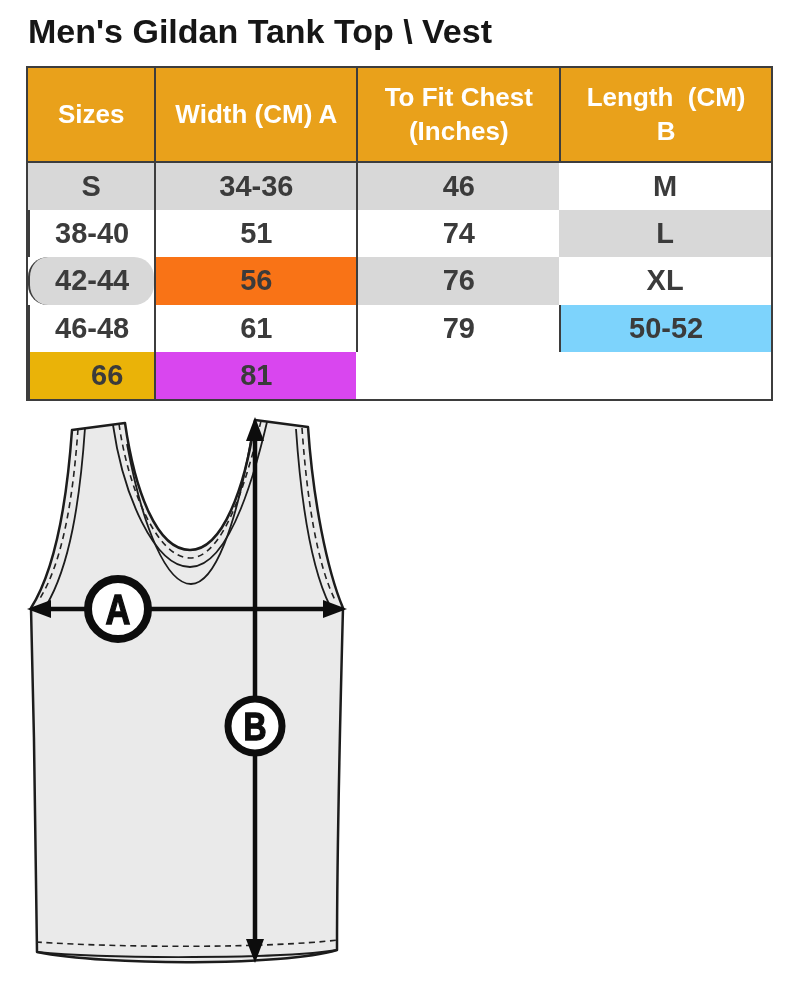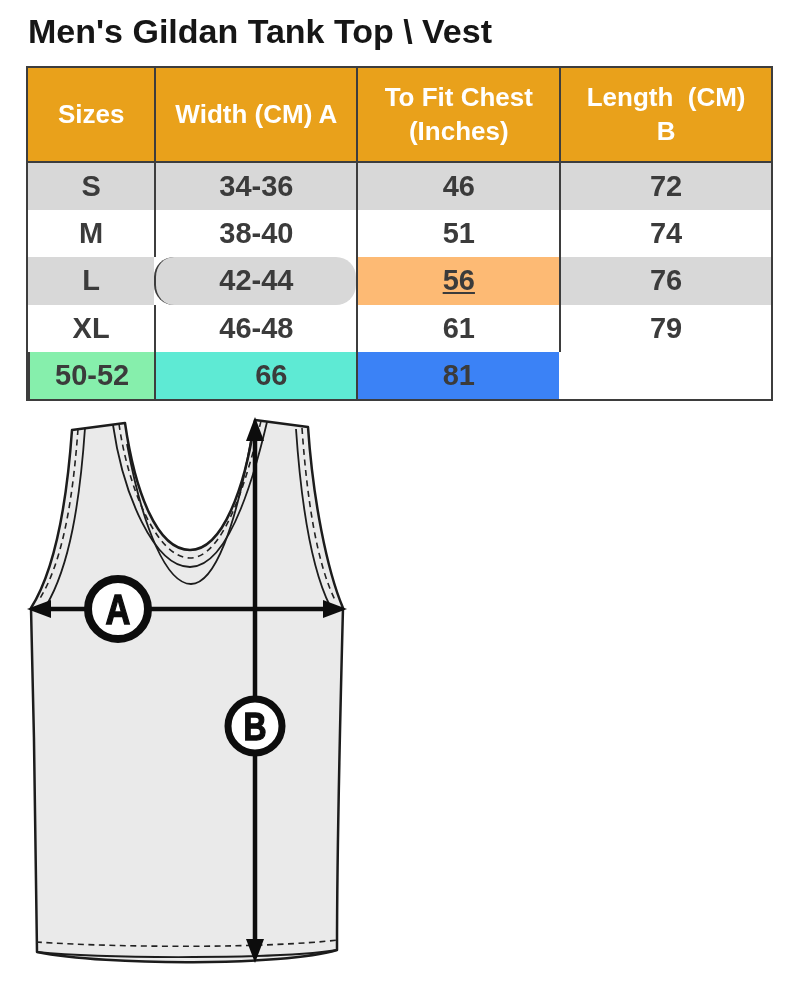--- a/index.html
+++ b/index.html
@@ -66,40 +66,39 @@
       <div>(Inches)</div>
     </div>
     <div class="cell th c3" style="background: rgb(233, 161, 27); justify-content: center;">
       <div>Length  (CM)</div>
       <div>B</div>
     </div>
 
     <div class="cell td c0 alt" style="background: rgb(216, 216, 216);">S</div>
     <div class="cell td c1 alt" style="background: rgb(216, 216, 216); text-align: right;">34-36</div>
     <div class="cell td c2 alt" style="background: rgb(216, 216, 216);">46</div>
-    <div class="cell td c3 alt" style="background: rgb(216, 216, 216);">72</div>
 
     <div class="cell td c0">M</div>
     <div class="cell td c1">38-40</div>
     <div class="cell td c2">51</div>
     <div class="cell td c3">74</div>
 
     <div class="cell td c0 alt" style="background: rgb(216, 216, 216);">L</div>
     <div class="cell td c1 alt" style="background: rgb(216, 216, 216); border-radius: 20px;">42-44</div>
-    <div class="cell td c2 alt" style="background: #fdba74; text-decoration: underline;">56</div>
+    <div class="cell td c2 alt" style="background: #f97316;">56</div>
     <div class="cell td c3 alt" style="background: rgb(216, 216, 216);">76</div>
 
     <div class="cell td c0">XL</div>
     <div class="cell td c1">46-48</div>
     <div class="cell td c2">61</div>
     <div class="cell td c3">79</div>
 
-    <div class="cell td c1 alt" style="background: #86efac;">50-52</div>
-    <div class="cell td c2 alt" style="background: #5eead4; padding-left: 30px;">66</div>
-    <div class="cell td c3 alt" style="background: #3b82f6;">81</div>
+    <div class="cell td c1 alt" style="background: #7dd3fc;">50-52</div>
+    <div class="cell td c2 alt" style="background: #eab308; padding-left: 30px;">66</div>
+    <div class="cell td c3 alt" style="background: #d946ef;">81</div>
   </div>
 
   <svg class="diagram" width="360" height="575" viewBox="0 0 360 575" xmlns="http://www.w3.org/2000/svg">
 
     <path d="M 57,20 L 110,13
              C 120,82 142,140 175,140
              C 208,140 230,77 240,10
              L 293,17
              C 298,90 312,160 328,198
              C 325,312 322,432 322,540

